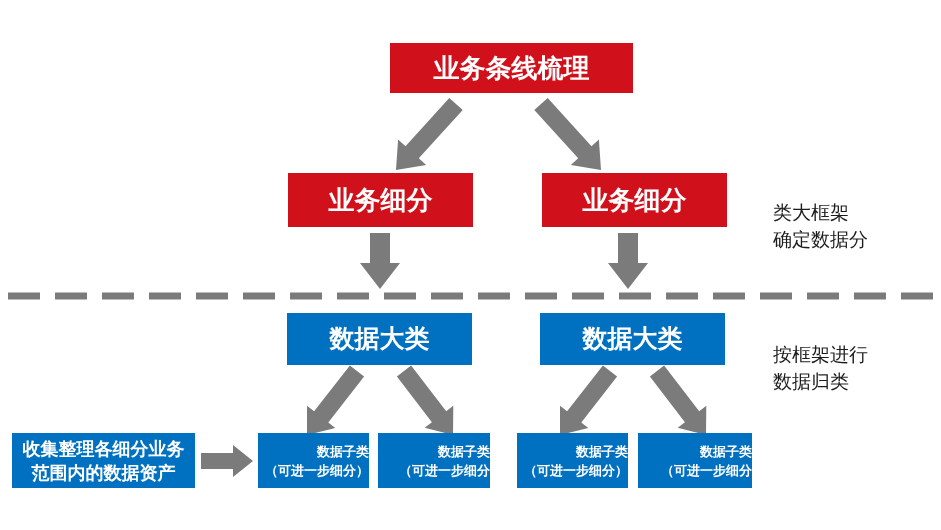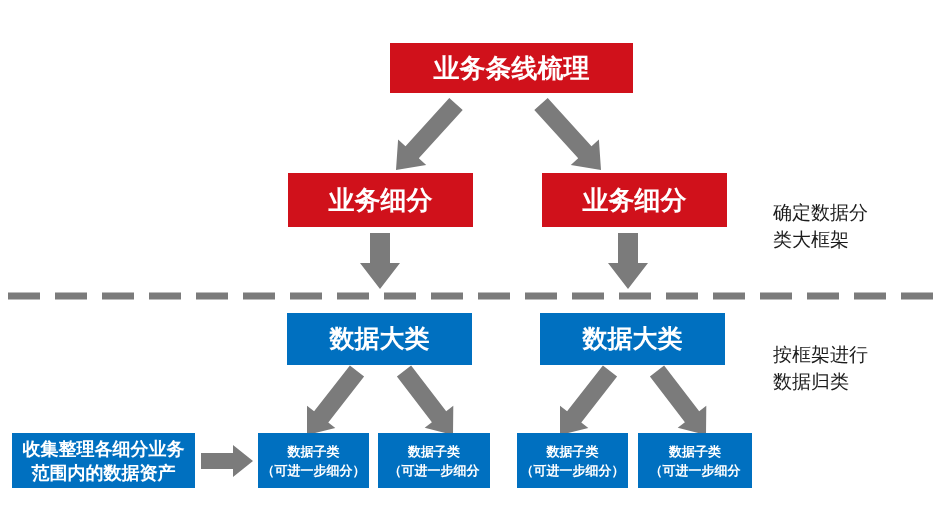--- a/index.html
+++ b/index.html
@@ -21,21 +21,21 @@
     box-sizing:border-box;line-height:1.25;
   }
   .red{background:var(--red,#d0111b);}
   .blue{background:var(--blue,#0070c0);}
   .node-root{left:390px;top:43px;width:243px;height:50px;font-size:26px;}
   .node-seg-left{left:288px;top:173px;width:185px;height:54px;font-size:26px;}
   .node-seg-right{left:542px;top:173px;width:185px;height:54px;font-size:26px;}
   .node-cat-left{left:287px;top:313px;width:185px;height:52px;font-size:25px;}
   .node-cat-right{left:540px;top:313px;width:185px;height:52px;font-size:25px;}
   .node-collect{left:12px;top:433px;width:183px;height:55px;font-size:18px;line-height:24px;justify-content:center;}
-  .node-sub{width:111px;height:55px;font-size:13px;line-height:19px;}
+  .node-sub{width:111px;height:55px;font-size:13px;line-height:19px;align-items:flex-end;}
   .node-sub1{left:258px;top:433px;}
   .node-sub2{left:378px;top:433px;width:112px;}
   .node-sub3{left:517px;top:433px;}
   .node-sub4{left:638px;top:433px;width:114px;}
   .note{
     position:absolute;
     font-family:"Liberation Serif","DejaVu Serif",serif;
     color:#1c1c1c;font-size:19px;line-height:27px;
     white-space:nowrap;
   }
@@ -101,22 +101,22 @@
     <span>数据子类</span>
     <span>（可进一步细分）</span>
   </div>
 
   <div class="node blue node-sub node-sub4">
     <span>数据子类</span>
     <span>（可进一步细分</span>
   </div>
 
   <div class="note note-phase1">
+    <div>类大框架</div>
     <div>确定数据分</div>
-    <div>类大框架</div>
   </div>
 
   <div class="note note-phase2">
     <div>按框架进行</div>
     <div>数据归类</div>
   </div>
 
 </div>
 
 </body></html>

